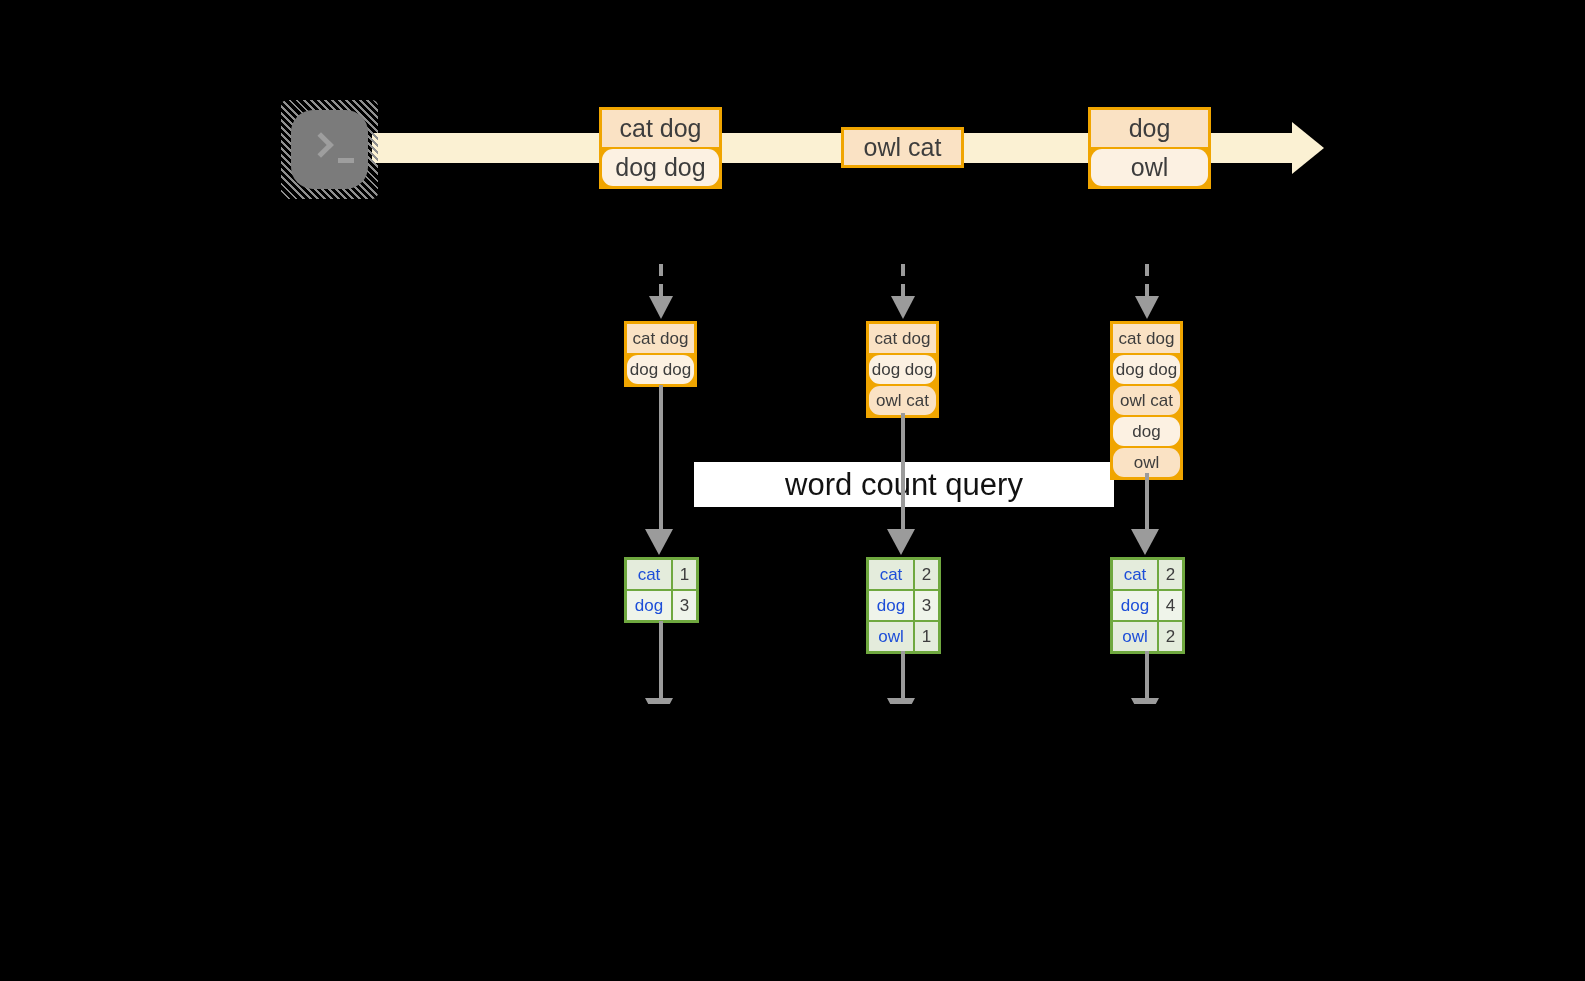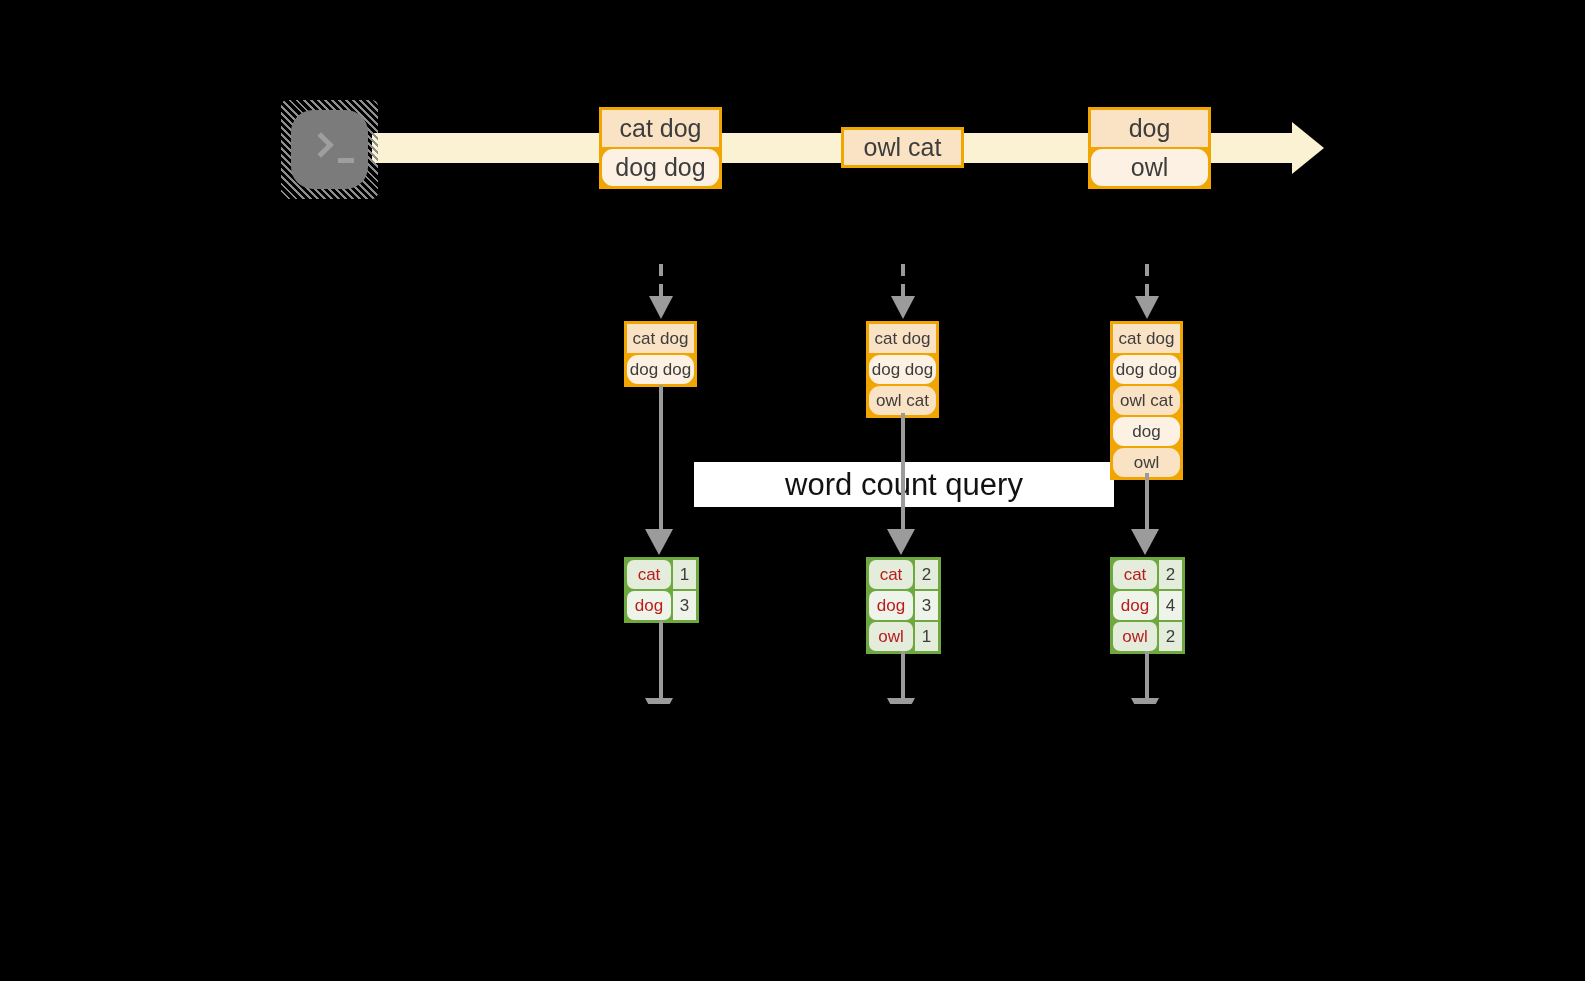--- a/index.html
+++ b/index.html
@@ -48,21 +48,21 @@
 
   
   .qlabel{position:absolute;left:694px;top:462px;width:420px;height:45px;background:#ffffff;z-index:2;
      display:flex;align-items:center;justify-content:center;font-size:31px;color:#121212;}
 
   
   .gtable{position:absolute;border:3px solid #6FA83F;background:#6FA83F;z-index:3;}
   .grow{display:flex;}
   .grow + .grow{margin-top:2px;}
   .grow .k{width:44px;height:29px;margin-right:2px;display:flex;align-items:center;justify-content:center;
-     font-size:17px;color:#b91c1c;border-radius:7px;}
+     font-size:17px;color:#1d4ed8;}
   .grow .v{width:23px;height:29px;display:flex;align-items:center;justify-content:center;
      font-size:17px;color:#3d3d3d;}
   .ga{background:#E4ECDC;}
   .gb{background:#EFF4EA;}
 </style>
 </head>
 <body>
 
 <div class="canvas">
 

